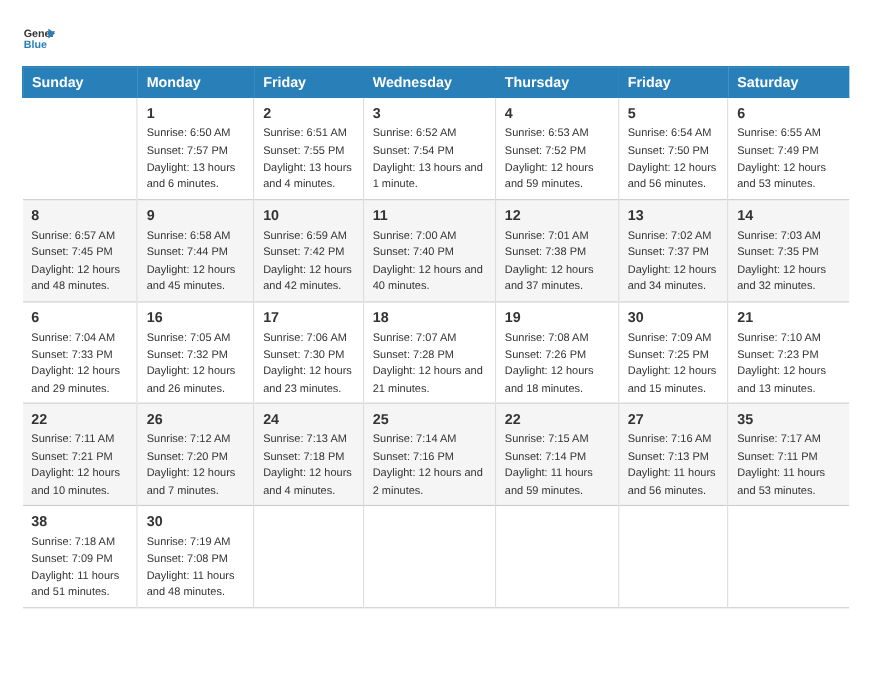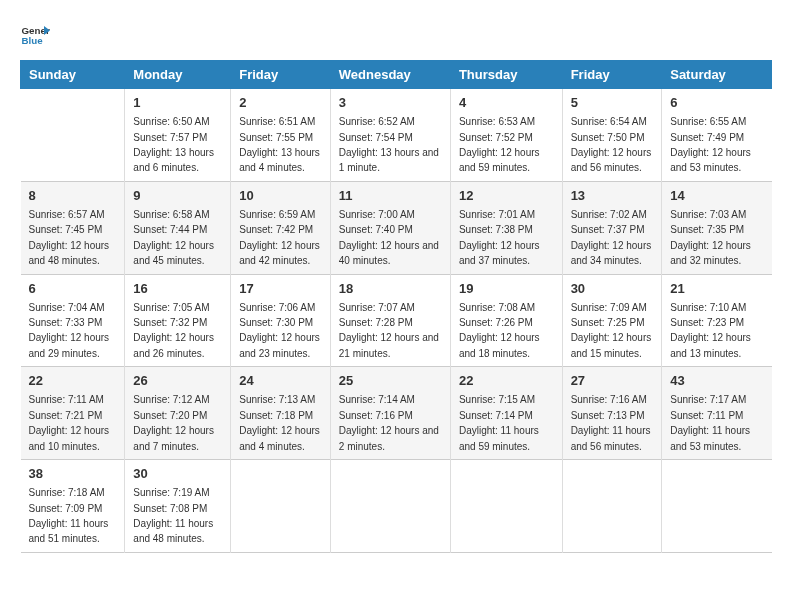--- a/index.html
+++ b/index.html
@@ -141,21 +141,21 @@
         <td><span class="day-num">30</span><span class="cell-info">Sunrise: 7:09 AM<br>Sunset: 7:25 PM<br>Daylight: 12 hours and 15 minutes.</span></td>
         <td><span class="day-num">21</span><span class="cell-info">Sunrise: 7:10 AM<br>Sunset: 7:23 PM<br>Daylight: 12 hours and 13 minutes.</span></td>
       </tr>
       <tr>
         <td><span class="day-num">22</span><span class="cell-info">Sunrise: 7:11 AM<br>Sunset: 7:21 PM<br>Daylight: 12 hours and 10 minutes.</span></td>
         <td><span class="day-num">26</span><span class="cell-info">Sunrise: 7:12 AM<br>Sunset: 7:20 PM<br>Daylight: 12 hours and 7 minutes.</span></td>
         <td><span class="day-num">24</span><span class="cell-info">Sunrise: 7:13 AM<br>Sunset: 7:18 PM<br>Daylight: 12 hours and 4 minutes.</span></td>
         <td><span class="day-num">25</span><span class="cell-info">Sunrise: 7:14 AM<br>Sunset: 7:16 PM<br>Daylight: 12 hours and 2 minutes.</span></td>
         <td><span class="day-num">22</span><span class="cell-info">Sunrise: 7:15 AM<br>Sunset: 7:14 PM<br>Daylight: 11 hours and 59 minutes.</span></td>
         <td><span class="day-num">27</span><span class="cell-info">Sunrise: 7:16 AM<br>Sunset: 7:13 PM<br>Daylight: 11 hours and 56 minutes.</span></td>
-        <td><span class="day-num">43</span><span class="cell-info">Sunrise: 7:17 AM<br>Sunset: 7:11 PM<br>Daylight: 11 hours and 53 minutes.</span></td>
+        <td><span class="day-num">35</span><span class="cell-info">Sunrise: 7:17 AM<br>Sunset: 7:11 PM<br>Daylight: 11 hours and 53 minutes.</span></td>
       </tr>
       <tr>
         <td><span class="day-num">38</span><span class="cell-info">Sunrise: 7:18 AM<br>Sunset: 7:09 PM<br>Daylight: 11 hours and 51 minutes.</span></td>
         <td><span class="day-num">30</span><span class="cell-info">Sunrise: 7:19 AM<br>Sunset: 7:08 PM<br>Daylight: 11 hours and 48 minutes.</span></td>
         <td class="empty-cell"></td>
         <td class="empty-cell"></td>
         <td class="empty-cell"></td>
         <td class="empty-cell"></td>
         <td class="empty-cell"></td>
       </tr>

